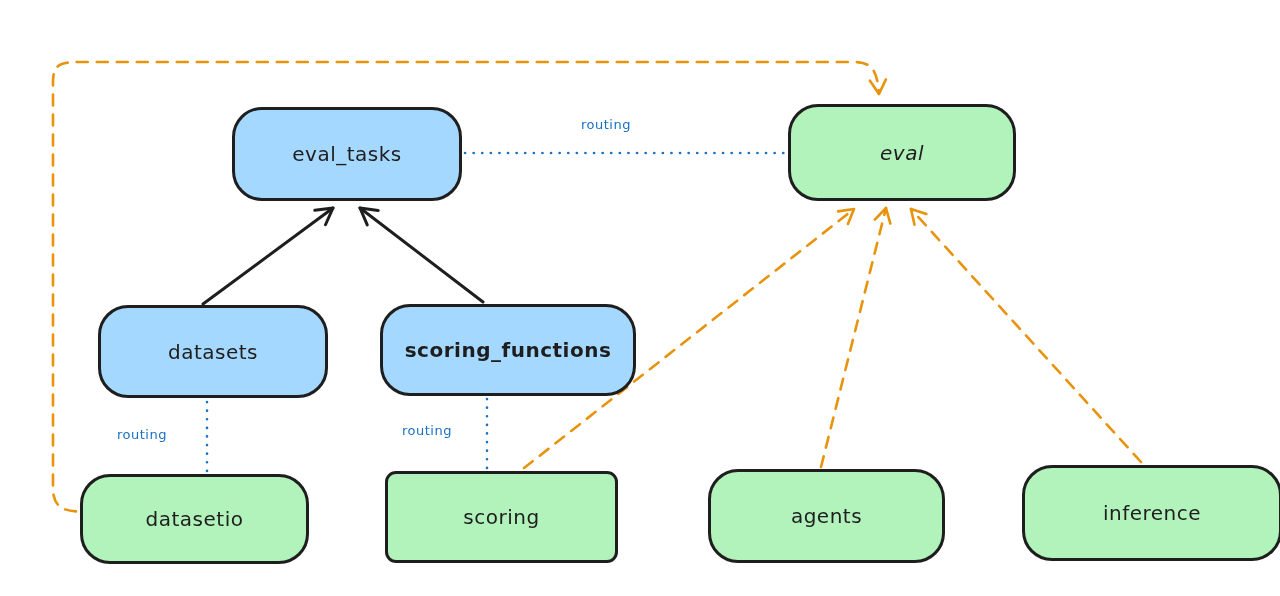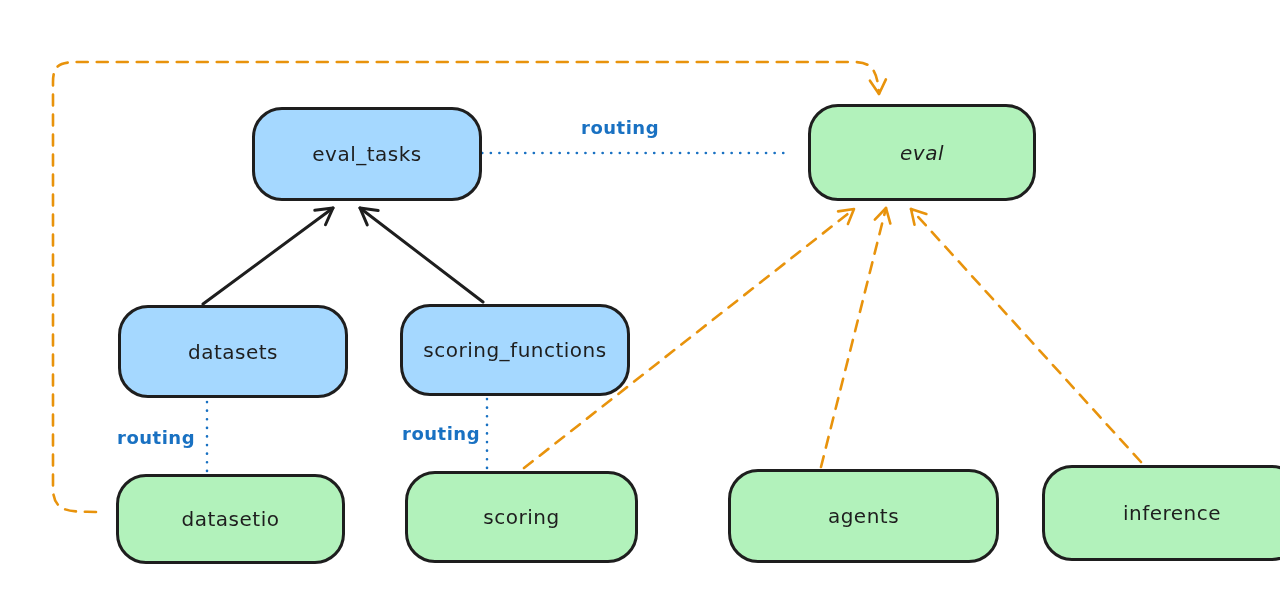--- a/index.html
+++ b/index.html
@@ -55,35 +55,34 @@
     stroke-linejoin: round;
   }
   .node {
     position: absolute;
     border: 3px solid var(--stroke, #1e1e1e);
     border-radius: 30px;
     display: flex;
     align-items: center;
     justify-content: center;
     box-sizing: border-box;
-    margin-left: 20px;
   }
   .node.blue  { background: var(--blue-fill, #a5d8ff); }
   .node.green { background: var(--green-fill, #b2f2bb); }
   .node-label {
     font-size: 20px;
     color: var(--stroke, #1e1e1e);
     letter-spacing: 0.5px;
     white-space: nowrap;
   }
   .edge-label {
     position: absolute;
     color: var(--routing-blue, #1971c2);
-    font-size: 18px;
-    font-weight: bold;
+    font-size: 13px;
+    font-weight: normal;
     letter-spacing: 0.5px;
     white-space: nowrap;
   }
 </style>
 </head>
 <body>
 
 <div class="canvas">
 
   <svg class="edges" viewBox="0 0 1280 596">
@@ -114,33 +113,33 @@
   </div>
 
   <div class="node green" style="left:788px; top:104px; width:228px; height:97px;font-style:italic;">
     <span class="node-label">eval</span>
   </div>
 
   <div class="node blue" style="left:98px; top:305px; width:230px; height:93px;text-align:center;">
     <span class="node-label">datasets</span>
   </div>
 
-  <div class="node blue" style="left:380px; top:304px; width:230px; height:92px;">
+  <div class="node blue" style="left:380px; top:304px; width:256px; height:92px;font-weight:bold;">
     <span class="node-label">scoring_functions</span>
   </div>
 
-  <div class="node green" style="left:96px; top:474px; width:229px; height:90px;">
+  <div class="node green" style="left:80px; top:474px; width:229px; height:90px;">
     <span class="node-label">datasetio</span>
   </div>
 
-  <div class="node green" style="left:385px; top:471px; width:233px; height:92px;">
+  <div class="node green" style="left:385px; top:471px; width:233px; height:92px;border-radius:11px;">
     <span class="node-label">scoring</span>
   </div>
 
-  <div class="node green" style="left:708px; top:469px; width:271px; height:94px;">
+  <div class="node green" style="left:708px; top:469px; width:237px; height:94px;">
     <span class="node-label">agents</span>
   </div>
 
   <div class="node green" style="left:1022px; top:465px; width:260px; height:96px;">
     <span class="node-label">inference</span>
   </div>
 
   <div class="edge-label" style="left:581px; top:117px;">routing</div>
   <div class="edge-label" style="left:117px; top:427px;">routing</div>
   <div class="edge-label" style="left:402px; top:423px;">routing</div>

